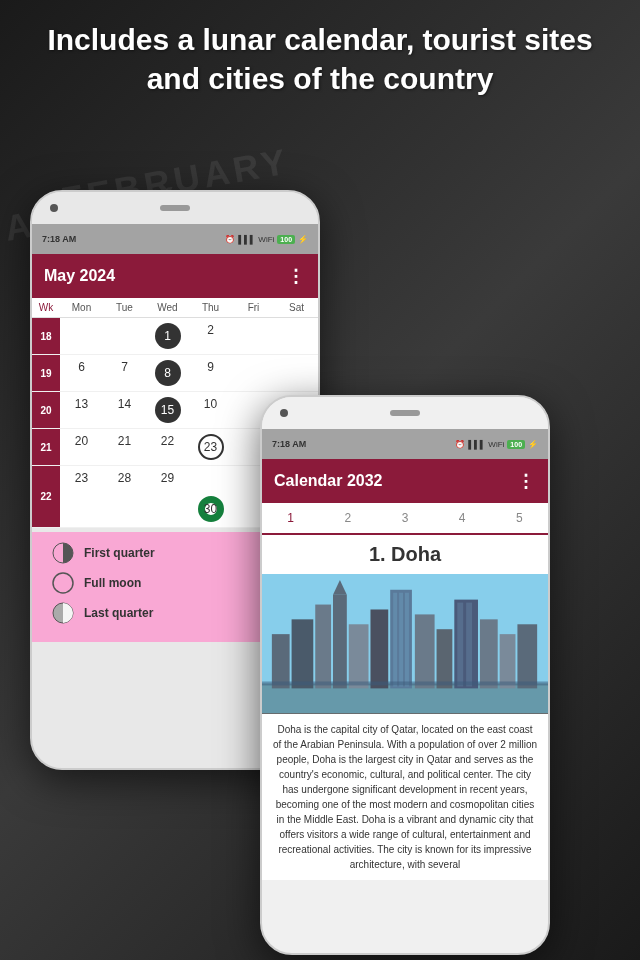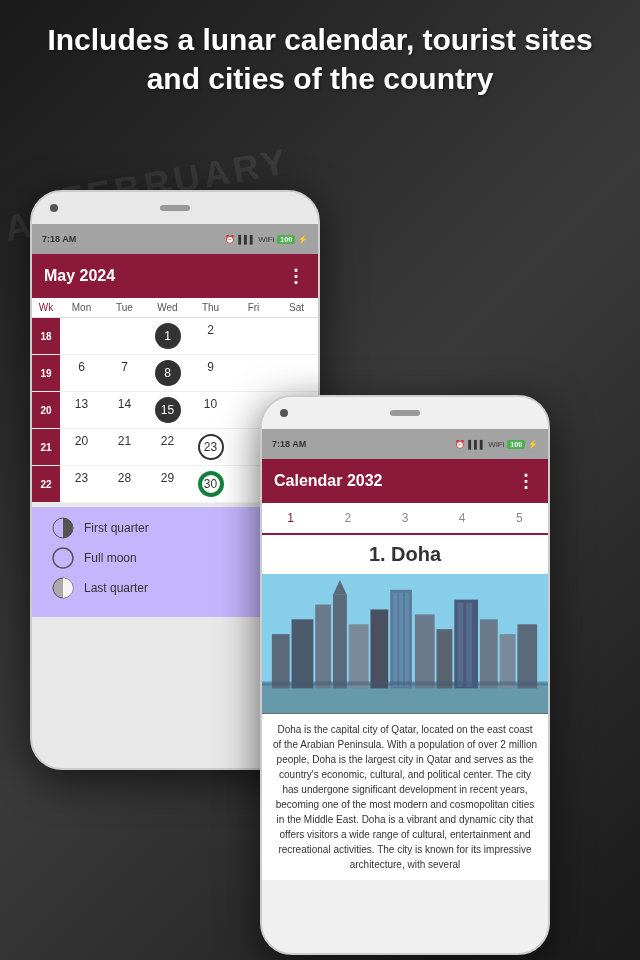--- a/index.html
+++ b/index.html
@@ -220,23 +220,24 @@
       display: flex;
       align-items: center;
       justify-content: center;
       width: 26px;
       height: 26px;
       margin: 0 auto;
     }
 
     
     .moon-legend {
-      background: #c4b5fd;
+      background: #f9a8d4;
       padding: 10px 20px;
       margin-top: 4px;
+      font-weight: bold;
     }
     .moon-item {
       display: flex;
       align-items: center;
       gap: 10px;
       margin-bottom: 8px;
     }
     .moon-icon {
       width: 22px;
       height: 22px;
@@ -390,21 +391,21 @@
       <div class="cal-cell"></div>
       <div class="cal-cell"></div>
     </div>
 
     <div class="cal-row">
       <div class="cal-cell week-num">22</div>
       <div class="cal-cell">23</div>
       <div class="cal-cell">28</div>
       <div class="cal-cell">29</div>
       <div class="cal-cell">
-        <div class="cal-cell-inner" style="border:4px solid #15803d; border-radius:50%;">30</div>
+        <div class="cal-cell-inner" style="border:7px solid #15803d; border-radius:50%;margin-top:25px;">30</div>
       </div>
       <div class="cal-cell"></div>
       <div class="cal-cell"></div>
     </div>
   </div>
 
   <div class="moon-legend">
 
     <div class="moon-item">
       <svg class="moon-icon" viewBox="0 0 22 22">

